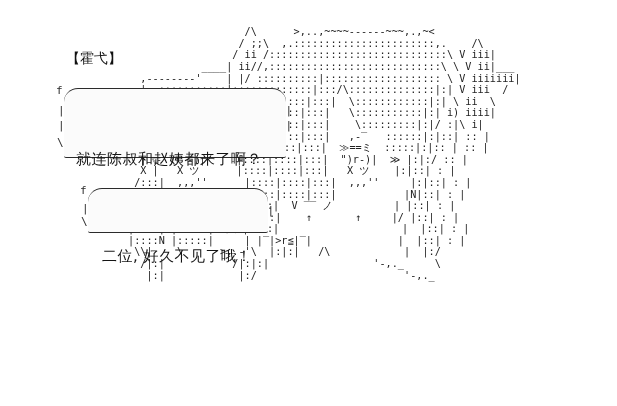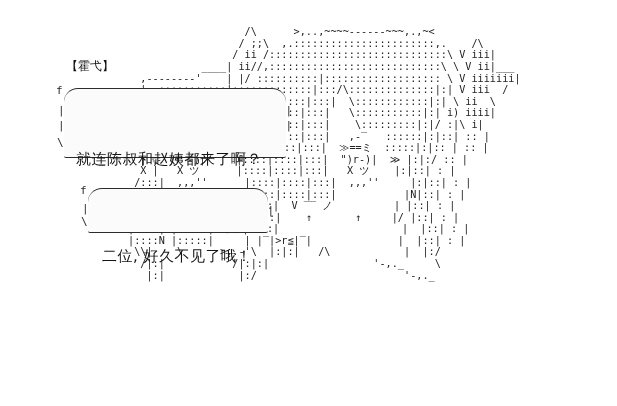--- a/index.html
+++ b/index.html
@@ -36,23 +36,23 @@
     line-height: 11.6px;
     letter-spacing: 0px;
     white-space: pre;
     color: #222222;
   }
 
   
   #name-tag {
     position: absolute;
     left: 66px;
-    top: 57px;
+    top: 49px;
     font-family: "DejaVu Sans", sans-serif;
-    font-size: 12px;
+    font-size: 14px;
     line-height: 18px;
     color: #111111;
     letter-spacing: 0px;
     white-space: nowrap;
   }
 
   
   .bubble {
     position: absolute;
     box-sizing: border-box;

